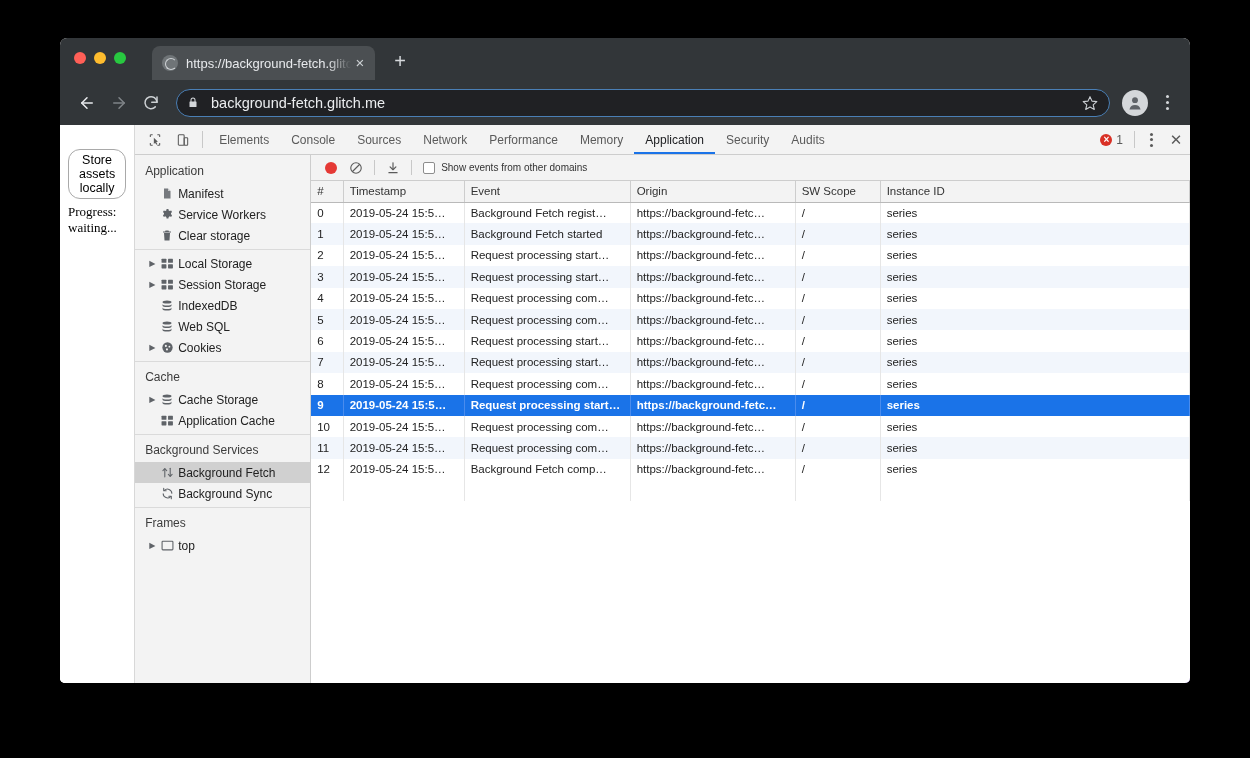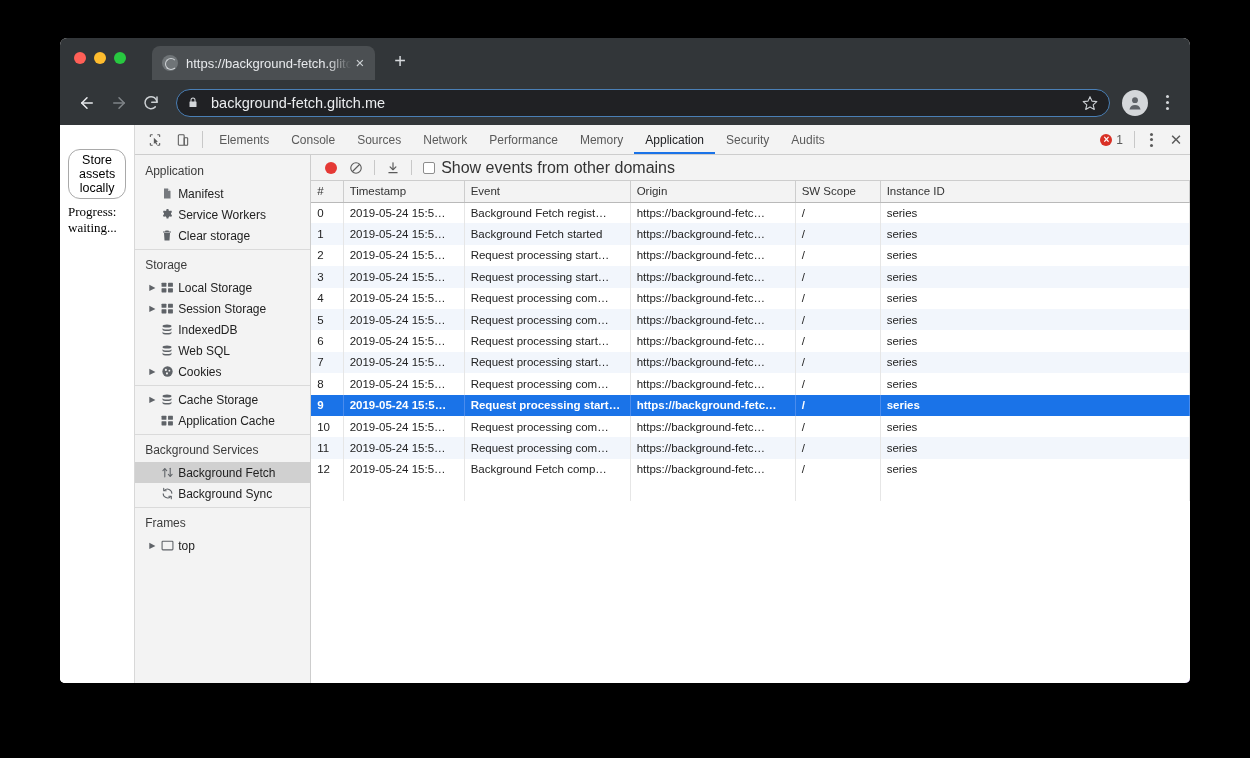--- a/index.html
+++ b/index.html
@@ -270,21 +270,21 @@
     display: flex; align-items: center;
     padding: 0 8px;
     flex: 0 0 auto;
   }
   .rec-btn {
     width: 24px; display: flex; align-items: center; justify-content: center;
   }
   .rec-circle { width: 12px; height: 12px; border-radius: 50%; background: #e53935; display:block; }
   .tb-icon { width: 26px; display: flex; align-items: center; justify-content: center; color: #5a5a5a; }
   .tb-sep { width: 1px; height: 15px; background: #c8c8c8; margin: 0 5px; }
-  .chk-wrap { display: flex; align-items: center; gap: 6px; margin-left: 6px; font-size: 16px; color: #333; }
+  .chk-wrap { display: flex; align-items: center; gap: 6px; margin-left: 6px; font-size: 10px; color: #333; }
   .chk {
     width: 12px; height: 12px;
     border: 1px solid #8d8d8d; border-radius: 2px; background: #fff;
     display: block; flex: 0 0 auto;
   }
 
   
   .table-wrap { flex: 0 0 auto; height: 322px; overflow: hidden; background: #fff; }
   table.events { width: 100%; border-collapse: collapse; table-layout: fixed; }
   table.events th {
@@ -481,21 +481,20 @@
             <span class="tree-icon">
               <svg width="12" height="13" viewBox="0 0 24 24" fill="currentColor">
                   <path d="M9 2h6l1 2h4v2H4V4h4zM6 7h12l-1 15H7z"></path>
                 </svg>
             </span>
             <span class="tree-label">Clear storage</span>
           </div>
 
           <div class="tree-divider"></div>
 
-          <div class="tree-group-title">Storage</div>
           <div class="tree-item">
             <span class="twisty">▶</span>
             <span class="tree-icon">
               <svg width="13" height="11" viewBox="0 0 24 20" fill="currentColor">
                   <rect x="1" y="1" width="9" height="7.5" rx="1"></rect>
                   <rect x="13" y="1" width="9" height="7.5" rx="1"></rect>
                   <rect x="1" y="11.5" width="9" height="7.5" rx="1"></rect>
                   <rect x="13" y="11.5" width="9" height="7.5" rx="1"></rect>
                 </svg>
             </span>
@@ -543,20 +542,21 @@
                   <circle cx="9" cy="9" r="1.9" fill="#f3f3f3"></circle>
                   <circle cx="15.5" cy="10.5" r="1.7" fill="#f3f3f3"></circle>
                   <circle cx="11" cy="15.5" r="1.9" fill="#f3f3f3"></circle>
                 </svg>
             </span>
             <span class="tree-label">Cookies</span>
           </div>
 
           <div class="tree-divider"></div>
 
+          <div class="tree-group-title">Cache</div>
           <div class="tree-item">
             <span class="twisty">▶</span>
             <span class="tree-icon">
               <svg width="12" height="13" viewBox="0 0 24 24" fill="currentColor">
                   <ellipse cx="12" cy="5" rx="9" ry="3.2"></ellipse>
                   <path d="M3 9c0 1.8 4 3.2 9 3.2s9-1.4 9-3.2v3c0 1.8-4 3.2-9 3.2S3 13.8 3 12z"></path>
                   <path d="M3 16c0 1.8 4 3.2 9 3.2s9-1.4 9-3.2v3c0 1.8-4 3.2-9 3.2S3 20.8 3 19z"></path>
                 </svg>
             </span>
             <span class="tree-label">Cache Storage</span>

